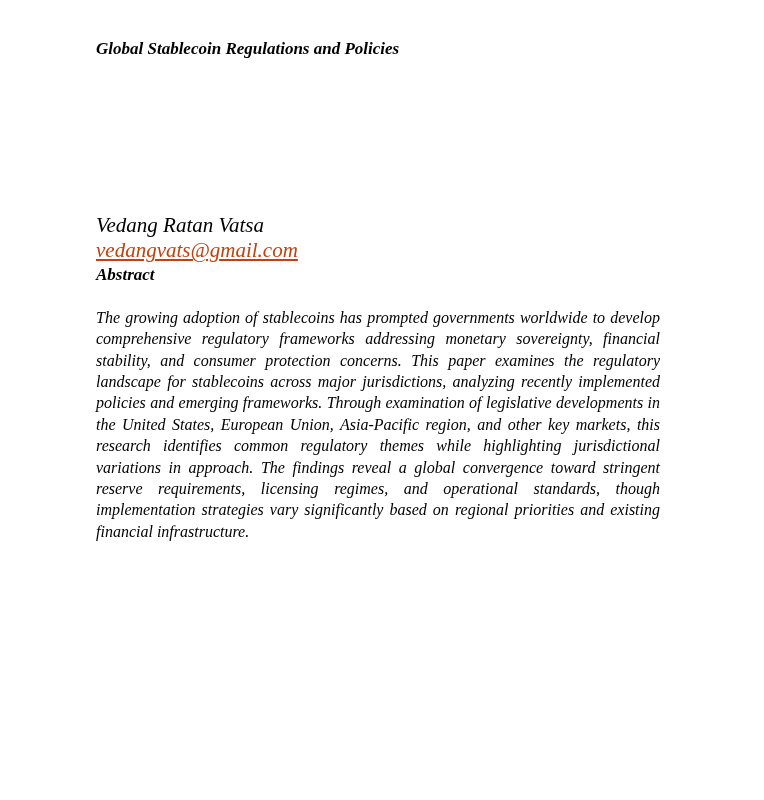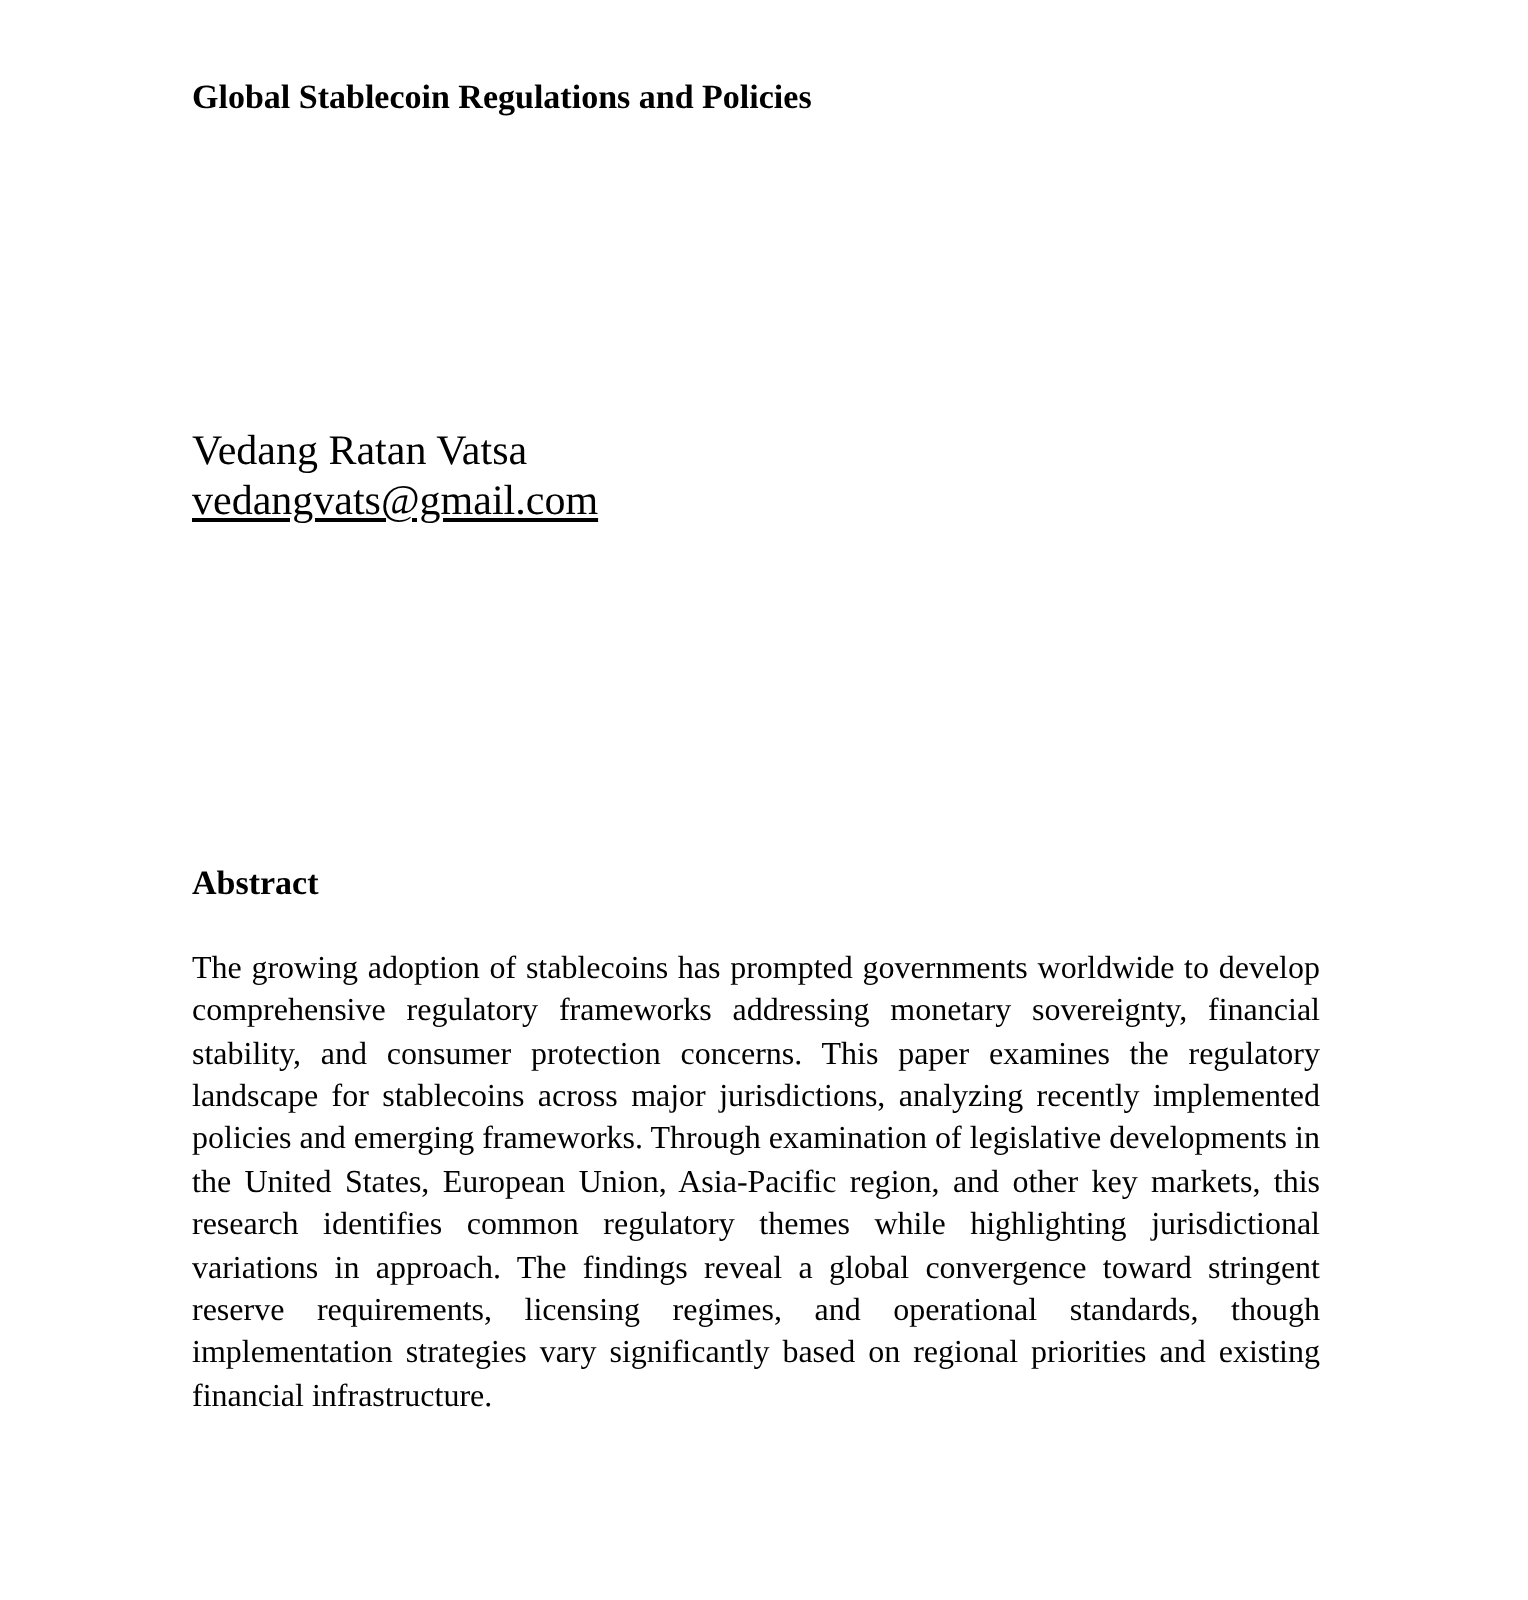--- a/index.html
+++ b/index.html
@@ -14,43 +14,43 @@
     font-family: "Liberation Serif", "DejaVu Serif", serif;
     color: #000000;
     -webkit-font-smoothing: antialiased;
   }
   .page {
     box-sizing: border-box;
     width: 764px;
     height: 716px;
     padding: 38px 104px 0 96px;
     background: #ffffff;
+    font-style: italic;
   }
   .paper-title {
     font-size: 17px;
     font-weight: bold;
     line-height: 21px;
     margin: 0;
   }
   .author-block {
     margin-top: 154px;
     font-size: 21px;
     line-height: 25.4px;
   }
   .author-line {
     white-space: nowrap;
   }
   .email-link {
-    color: #000000;
+    color: #c2410c;
     text-decoration: underline;
     cursor: pointer;
     text-align: center;
   }
   .abstract-heading {
-    margin-top: 167px;
     font-size: 17px;
     font-weight: bold;
     line-height: 21px;
   }
   .abstract-body {
     margin-top: 22px;
     font-size: 16px;
     line-height: 21.4px;
     text-align: justify;
     text-justify: inter-word;

